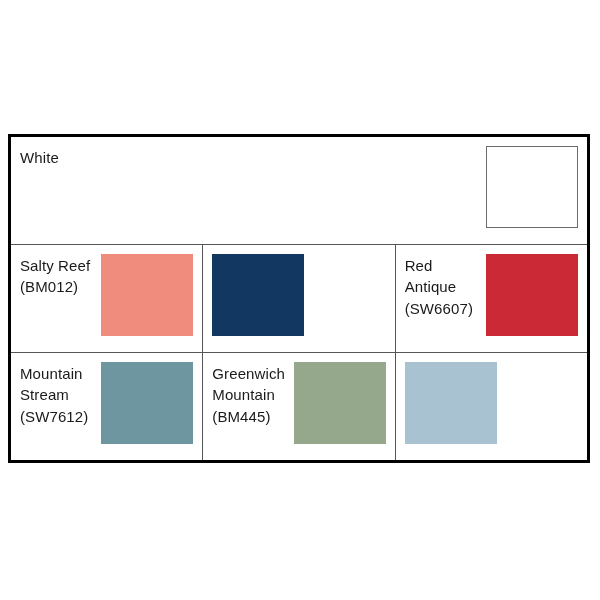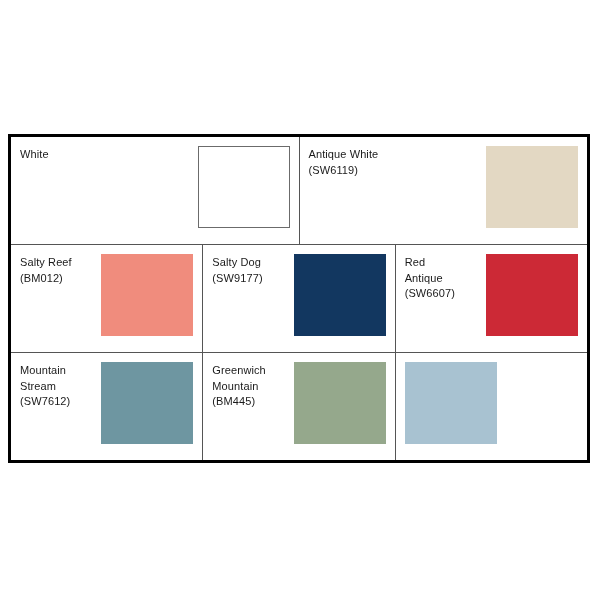--- a/index.html
+++ b/index.html
@@ -37,40 +37,39 @@
   }
 
   .swatch-row {
     display: flex;
     flex: 1 1 0;
     min-height: 0;
     border-bottom: 1px solid #555555;
   }
   .swatch-row:last-child {
     border-bottom: none;
-    justify-content: flex-end;
   }
 
   .swatch-cell {
     position: relative;
     flex: 1 1 0;
     min-width: 0;
     box-sizing: border-box;
     border-right: 1px solid #555555;
     display: flex;
     align-items: flex-start;
     justify-content: space-between;
     padding: 9px 0 9px 9px;
   }
   .swatch-cell:last-child {
     border-right: none;
   }
 
   .swatch-label {
-    font-size: 11px;
+    font-size: 15px;
     line-height: 1.42;
     color: #1a1a1a;
     letter-spacing: 0.1px;
     white-space: pre-line;
     padding-top: 1px;
     flex: 0 1 auto;
     word-break: normal;
   }
 
   .swatch-chip {
@@ -89,36 +88,29 @@
 
 <div id="page">
 
   <div class="swatch-table">
 
     <div class="swatch-row">
       <div class="swatch-cell">
         <span class="swatch-label">White</span>
         <span class="swatch-chip outlined" style="background-color: rgb(255, 255, 255);"></span>
       </div>
-      <div class="swatch-cell">
-        <span class="swatch-label">Antique White
-(SW6119)</span>
-        <span class="swatch-chip" style="background-color: rgb(227, 216, 195);"></span>
-      </div>
     </div>
 
     <div class="swatch-row">
       <div class="swatch-cell">
         <span class="swatch-label">Salty Reef
 (BM012)</span>
         <span class="swatch-chip" style="background-color: rgb(240, 140, 125);"></span>
       </div>
       <div class="swatch-cell">
-        <span class="swatch-label">Salty Dog
-(SW9177)</span>
         <span class="swatch-chip" style="background-color: rgb(18, 55, 96);"></span>
       </div>
       <div class="swatch-cell">
         <span class="swatch-label">Red
 Antique
 (SW6607)</span>
         <span class="swatch-chip" style="background-color: rgb(204, 41, 54);"></span>
       </div>
     </div>
 

